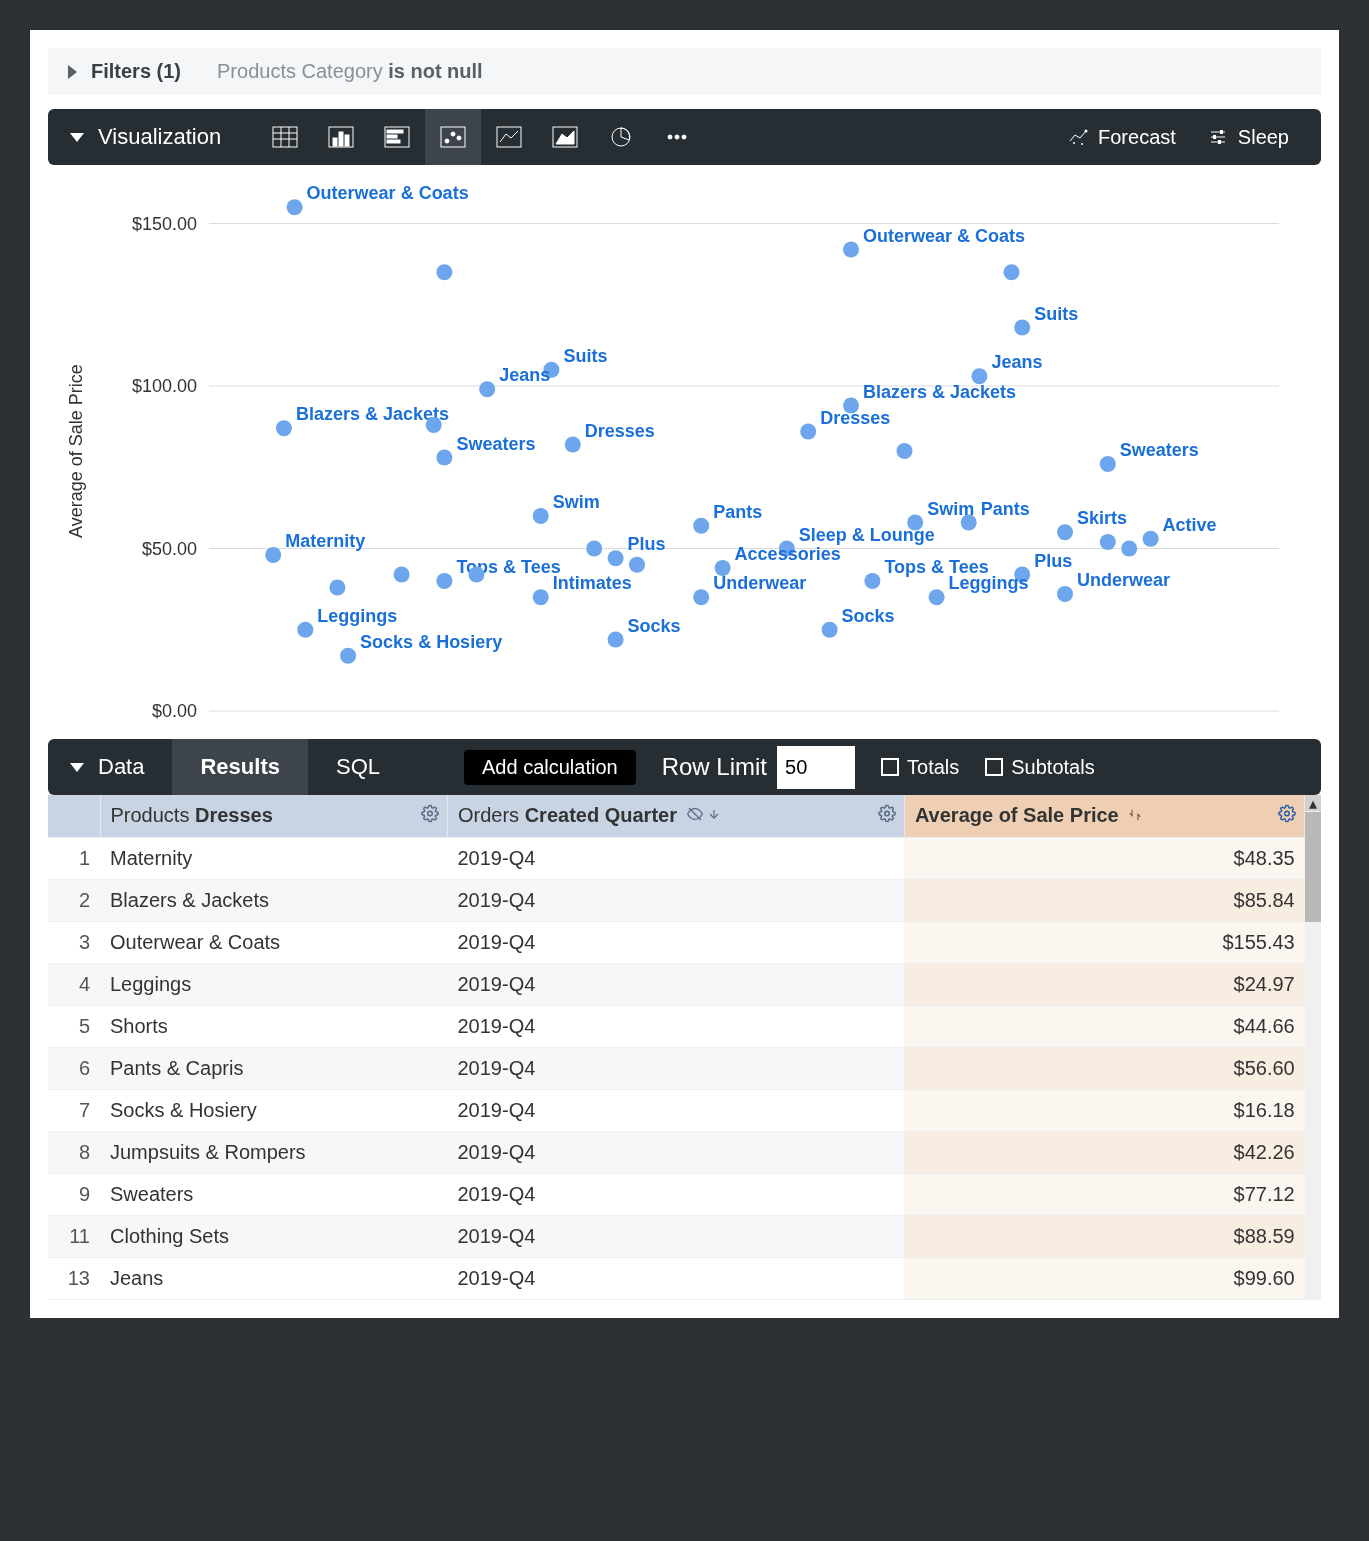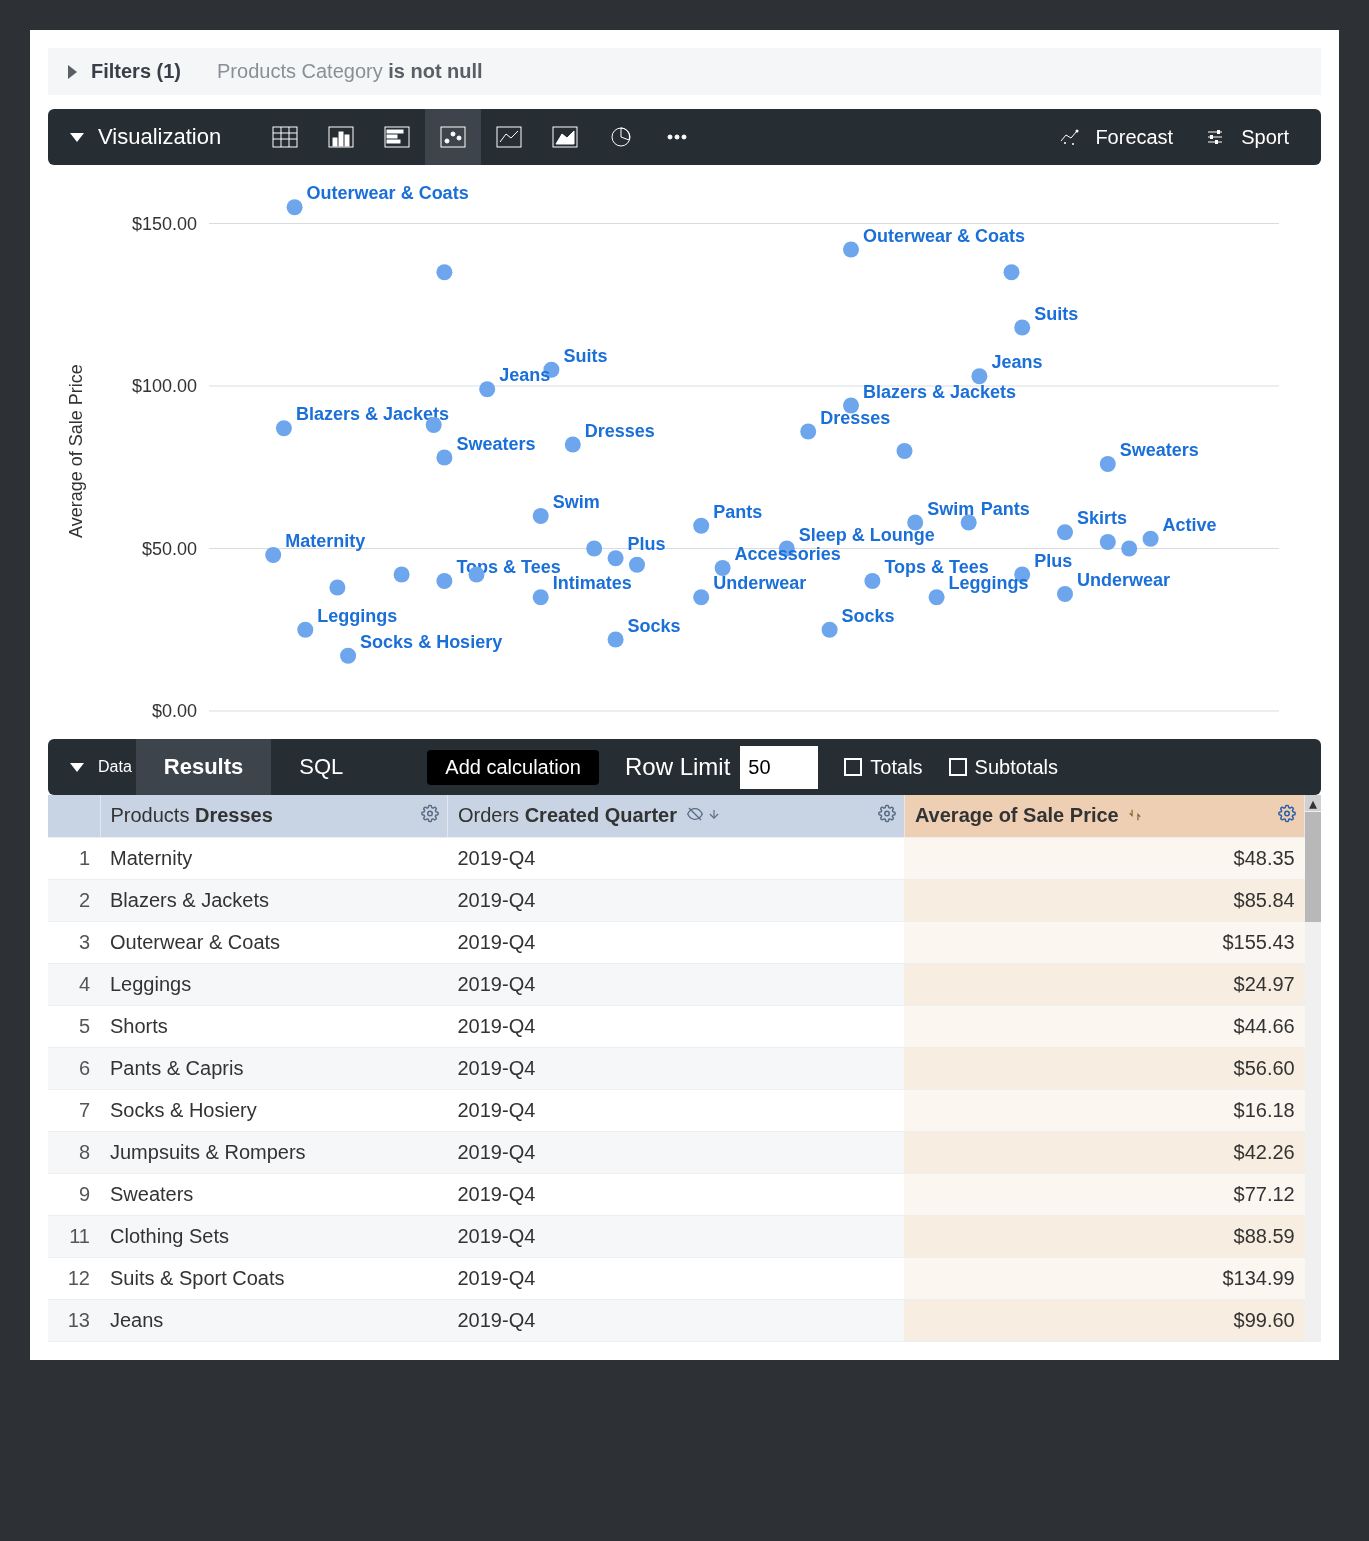--- a/index.html
+++ b/index.html
@@ -37,41 +37,41 @@
     border-radius: 6px;
     overflow: hidden;
   }
   .viz-header .caret-down { width: 0; height: 0; border-left: 7px solid transparent; border-right: 7px solid transparent; border-top: 9px solid #fff; margin: 0 14px 0 22px; }
   .viz-title { font-size: 22px; font-weight: 400; margin-right: 36px; }
   .viz-icons { display: flex; height: 100%; }
   .viz-icon-btn { width: 56px; height: 56px; display: flex; align-items: center; justify-content: center; cursor: pointer; }
   .viz-icon-btn.active { background: #3d444b; }
   .viz-icon-btn svg { fill: none; stroke: #fff; }
   .viz-spacer { flex: 1; }
-  .viz-action { display: flex; align-items: center; gap: 16px; font-size: 20px; margin-right: 32px; cursor: pointer; }
+  .viz-action { display: flex; align-items: center; gap: 10px; font-size: 20px; margin-right: 32px; cursor: pointer; }
   
   .chart-wrap { padding: 6px 14px 8px 14px; display: flex; }
   .y-axis-label { writing-mode: vertical-rl; transform: rotate(180deg); font-size: 18px; color: #333; text-align: center; padding: 0 4px; }
   .chart-body { flex: 1; position: relative; }
   .chart-svg { width: 100%; height: 560px; display: block; }
   .chart-svg .grid { stroke: #d9dde0; stroke-width: 1; }
   .chart-svg .tick-label { font-size: 18px; fill: #333; text-anchor: end; }
   .chart-svg .point { fill: #6ea6ed; }
   .chart-svg .plabel { font-size: 18px; font-weight: 700; fill: #1a6fd8; }
   
   .data-header {
     background: #262d33;
     height: 56px;
     display: flex;
     align-items: center;
     color: #fff;
     border-radius: 6px;
   }
   .data-header .caret-down { width: 0; height: 0; border-left: 7px solid transparent; border-right: 7px solid transparent; border-top: 9px solid #fff; margin: 0 14px 0 22px; }
-  .data-title { font-size: 16px; margin-right: 4px; }
+  .data-title { font-size: 22px; margin-right: 28px; }
   .data-tab { padding: 0 28px; height: 56px; display: flex; align-items: center; font-size: 22px; cursor: pointer; }
   .data-tab.active { background: #3d444b; font-weight: 700; }
   .add-calc { background: #000000; padding: 6px 18px; border-radius: 4px; font-size: 20px; margin-left: 56px; cursor: pointer; }
   .row-limit-label { font-size: 24px; margin-left: 26px; margin-right: 10px; }
   .row-limit-input { width: 78px; height: 43px; font-size: 20px; padding: 20px 8px; border: none; }
   .chk-wrap { display: flex; align-items: center; gap: 8px; font-size: 20px; margin-left: 26px; }
   .chk { width: 18px; height: 18px; border: 2px solid #fff; background: transparent; }
   
   .data-table { width: 100%; border-collapse: collapse; font-size: 20px; }
   .data-table th, .data-table td { text-align: left; padding: 8px 10px; border-bottom: 1px solid #eceef0; height: 42px; }
@@ -178,21 +178,21 @@
     </div>
     <div class="viz-action">
       <svg width="20" height="20">
           <line x1="3" y1="5" x2="17" y2="5" stroke="#fff"></line>
           <line x1="3" y1="10" x2="17" y2="10" stroke="#fff"></line>
           <line x1="3" y1="15" x2="17" y2="15" stroke="#fff"></line>
           <rect x="12" y="3" width="3" height="4" fill="#fff"></rect>
           <rect x="5" y="8" width="3" height="4" fill="#fff"></rect>
           <rect x="10" y="13" width="3" height="4" fill="#fff"></rect>
         </svg>
-      <span>Sport</span>
+      <span>Sleep</span>
     </div>
   </div>
 
   <div class="chart-wrap">
     <div class="y-axis-label">Average of Sale Price</div>
     <div class="chart-body">
       <svg class="chart-svg" viewBox="0 0 1200 560">
         <g id="grid-group">
             <line x1="110" x2="1180" y1="540" y2="540" class="grid"></line>
             <text x="98" y="546" class="tick-label">$0.00</text>
@@ -409,26 +409,20 @@
             <td>2019-Q4</td>
             <td class="measure">$77.12</td>
           </tr>
           <tr>
             <td class="idx">11</td>
             <td>Clothing Sets</td>
             <td>2019-Q4</td>
             <td class="measure">$88.59</td>
           </tr>
           <tr>
-            <td class="idx">12</td>
-            <td>Suits &amp; Sport Coats</td>
-            <td>2019-Q4</td>
-            <td class="measure">$134.99</td>
-          </tr>
-          <tr>
             <td class="idx">13</td>
             <td>Jeans</td>
             <td>2019-Q4</td>
             <td class="measure">$99.60</td>
           </tr>
         </tbody>
   </table>
   <div class="scrollbar">
     <div style="height:16px;background:#d0d0d0;display:flex;align-items:center;justify-content:center;">▴</div>
     <div style="height:110px;background:#b8b8b8;margin-top:1px;"></div>

